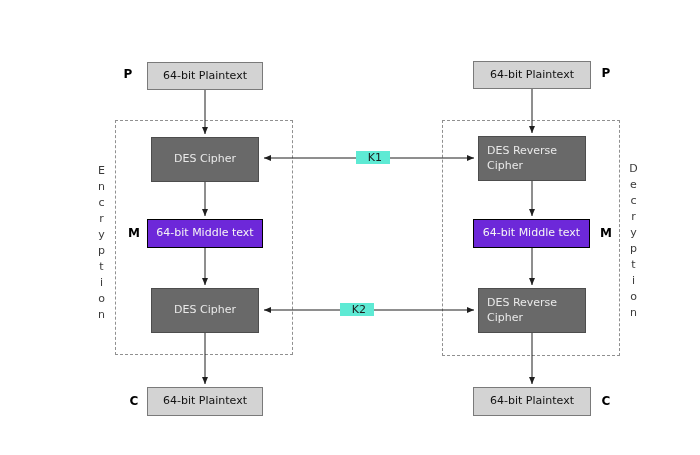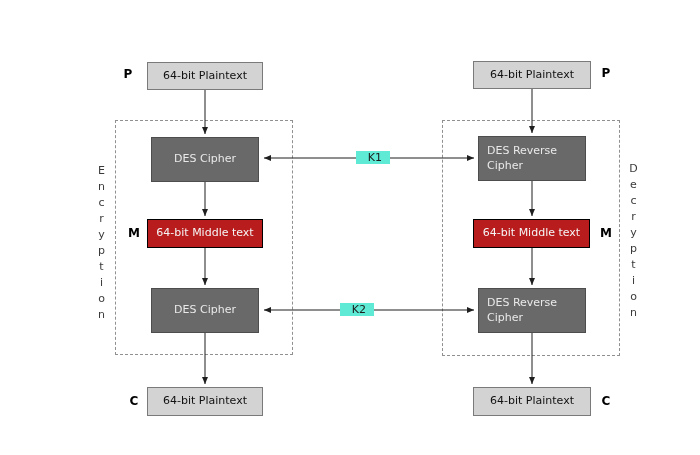--- a/index.html
+++ b/index.html
@@ -30,21 +30,21 @@
     border: 1px solid #7a7a7a;
     color: #111111;
   }
   .box.dark {
     background: #696969;
     border: 1px solid #4d4d4d;
     color: #e9e9e9;
     padding: 0 8px;
   }
   .box.black {
-    background: #b91c1c;
+    background: #6d28d9;
     border: 1px solid #000000;
     color: #f5f5f5;
   }
   .dashed-frame {
     position: absolute;
     border: 1px dashed #909090;
     box-sizing: border-box;
     background: transparent;
   }
   .pmc-label {

